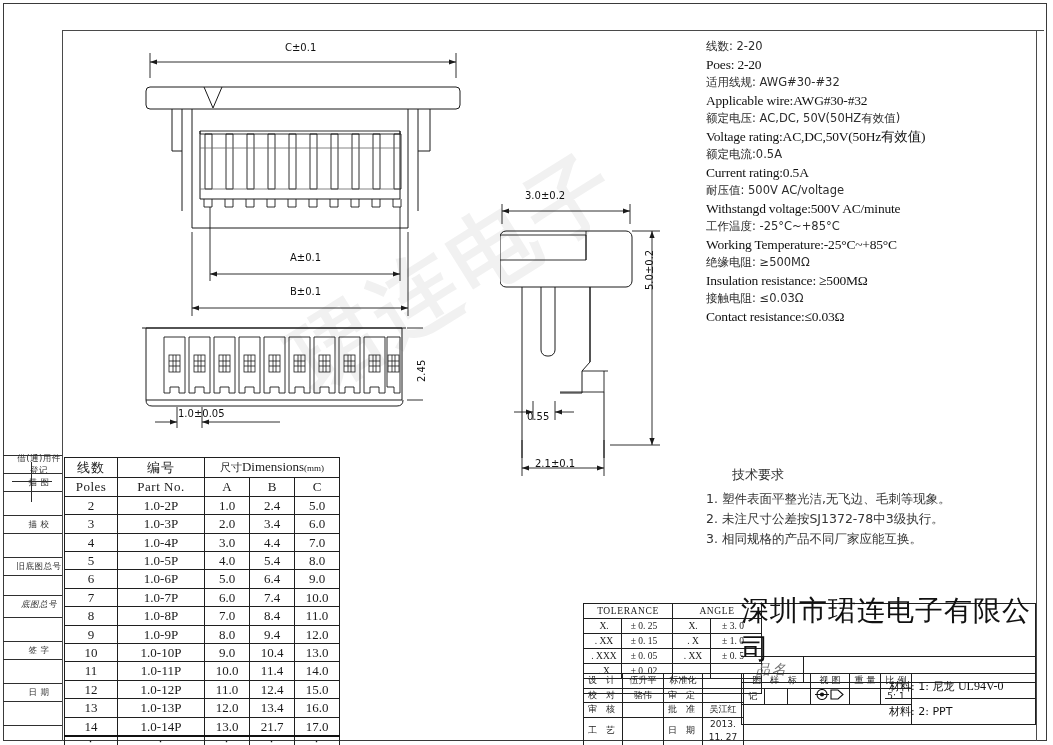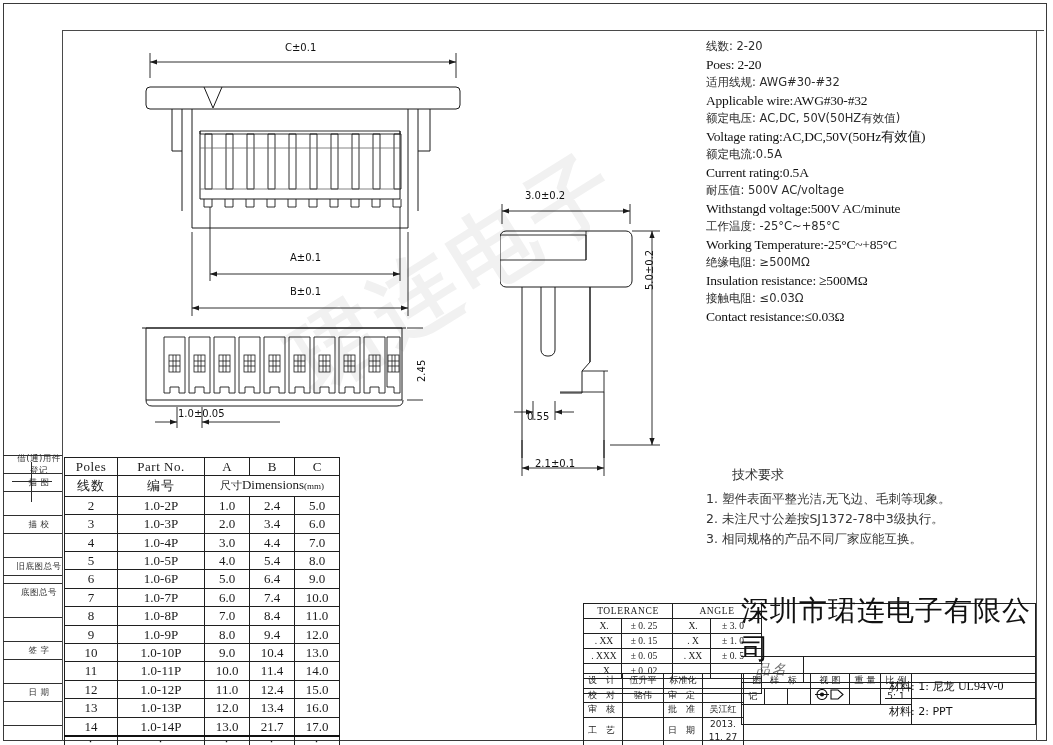--- a/index.html
+++ b/index.html
@@ -367,42 +367,42 @@
 
   <div class="cross"></div>
   <div class="sidebar">
     <div class="sb-cell" style="top:0px;height:18px;">借(通)用件登记</div>
     <div class="sb-cell" style="top:18px;height:18px;">描  图</div>
     <div class="sb-blank" style="top:36px;height:24px;"></div>
     <div class="sb-cell" style="top:60px;height:18px;">描     校</div>
     <div class="sb-blank" style="top:78px;height:24px;"></div>
     <div class="sb-cell" style="top:102px;height:18px;">旧底图总号</div>
     <div class="sb-blank" style="top:120px;height:24px;"></div>
-    <div class="sb-cell" style="top:128px;height:18px;">底图总号</div>
+    <div class="sb-cell" style="top:140px;height:18px;font-style:italic;">底图总号</div>
     <div class="sb-blank" style="top:162px;height:24px;"></div>
     <div class="sb-cell" style="top:186px;height:18px;">签     字</div>
     <div class="sb-blank" style="top:204px;height:24px;"></div>
     <div class="sb-cell" style="top:228px;height:18px;">日     期</div>
     <div class="sb-blank" style="top:246px;height:24px;"></div>
     <div class="sb-blank" style="top:270px;height:16px;"></div>
   </div>
 
   <table class="dim-table">
     <tbody>
         <tr>
+      <td class="c-poles hdr-cn" rowspan="1">线数</td>
+      <td class="c-part hdr-cn">编号</td>
+      <td class="hdr-dim" colspan="3"><span class="cn">尺寸</span><span>Dimensions</span><span style="font-size:9px">(mm)</span></td>
+    </tr>
+    <tr>
       <td class="hdr-sm">Poles</td>
       <td class="hdr-sm">Part No.</td>
       <td class="c-abc abc-letter">A</td>
       <td class="c-abc abc-letter">B</td>
       <td class="c-abc abc-letter">C</td>
-    </tr>
-    <tr>
-      <td class="c-poles hdr-cn" rowspan="1">线数</td>
-      <td class="c-part hdr-cn">编号</td>
-      <td class="hdr-dim" colspan="3"><span class="cn">尺寸</span><span>Dimensions</span><span style="font-size:9px">(mm)</span></td>
     </tr>
     <tr>
           <td>2</td>
           <td>1.0-2P</td>
           <td>1.0</td>
           <td>2.4</td>
           <td>5.0</td>
         </tr>
     <tr>
           <td>3</td>

